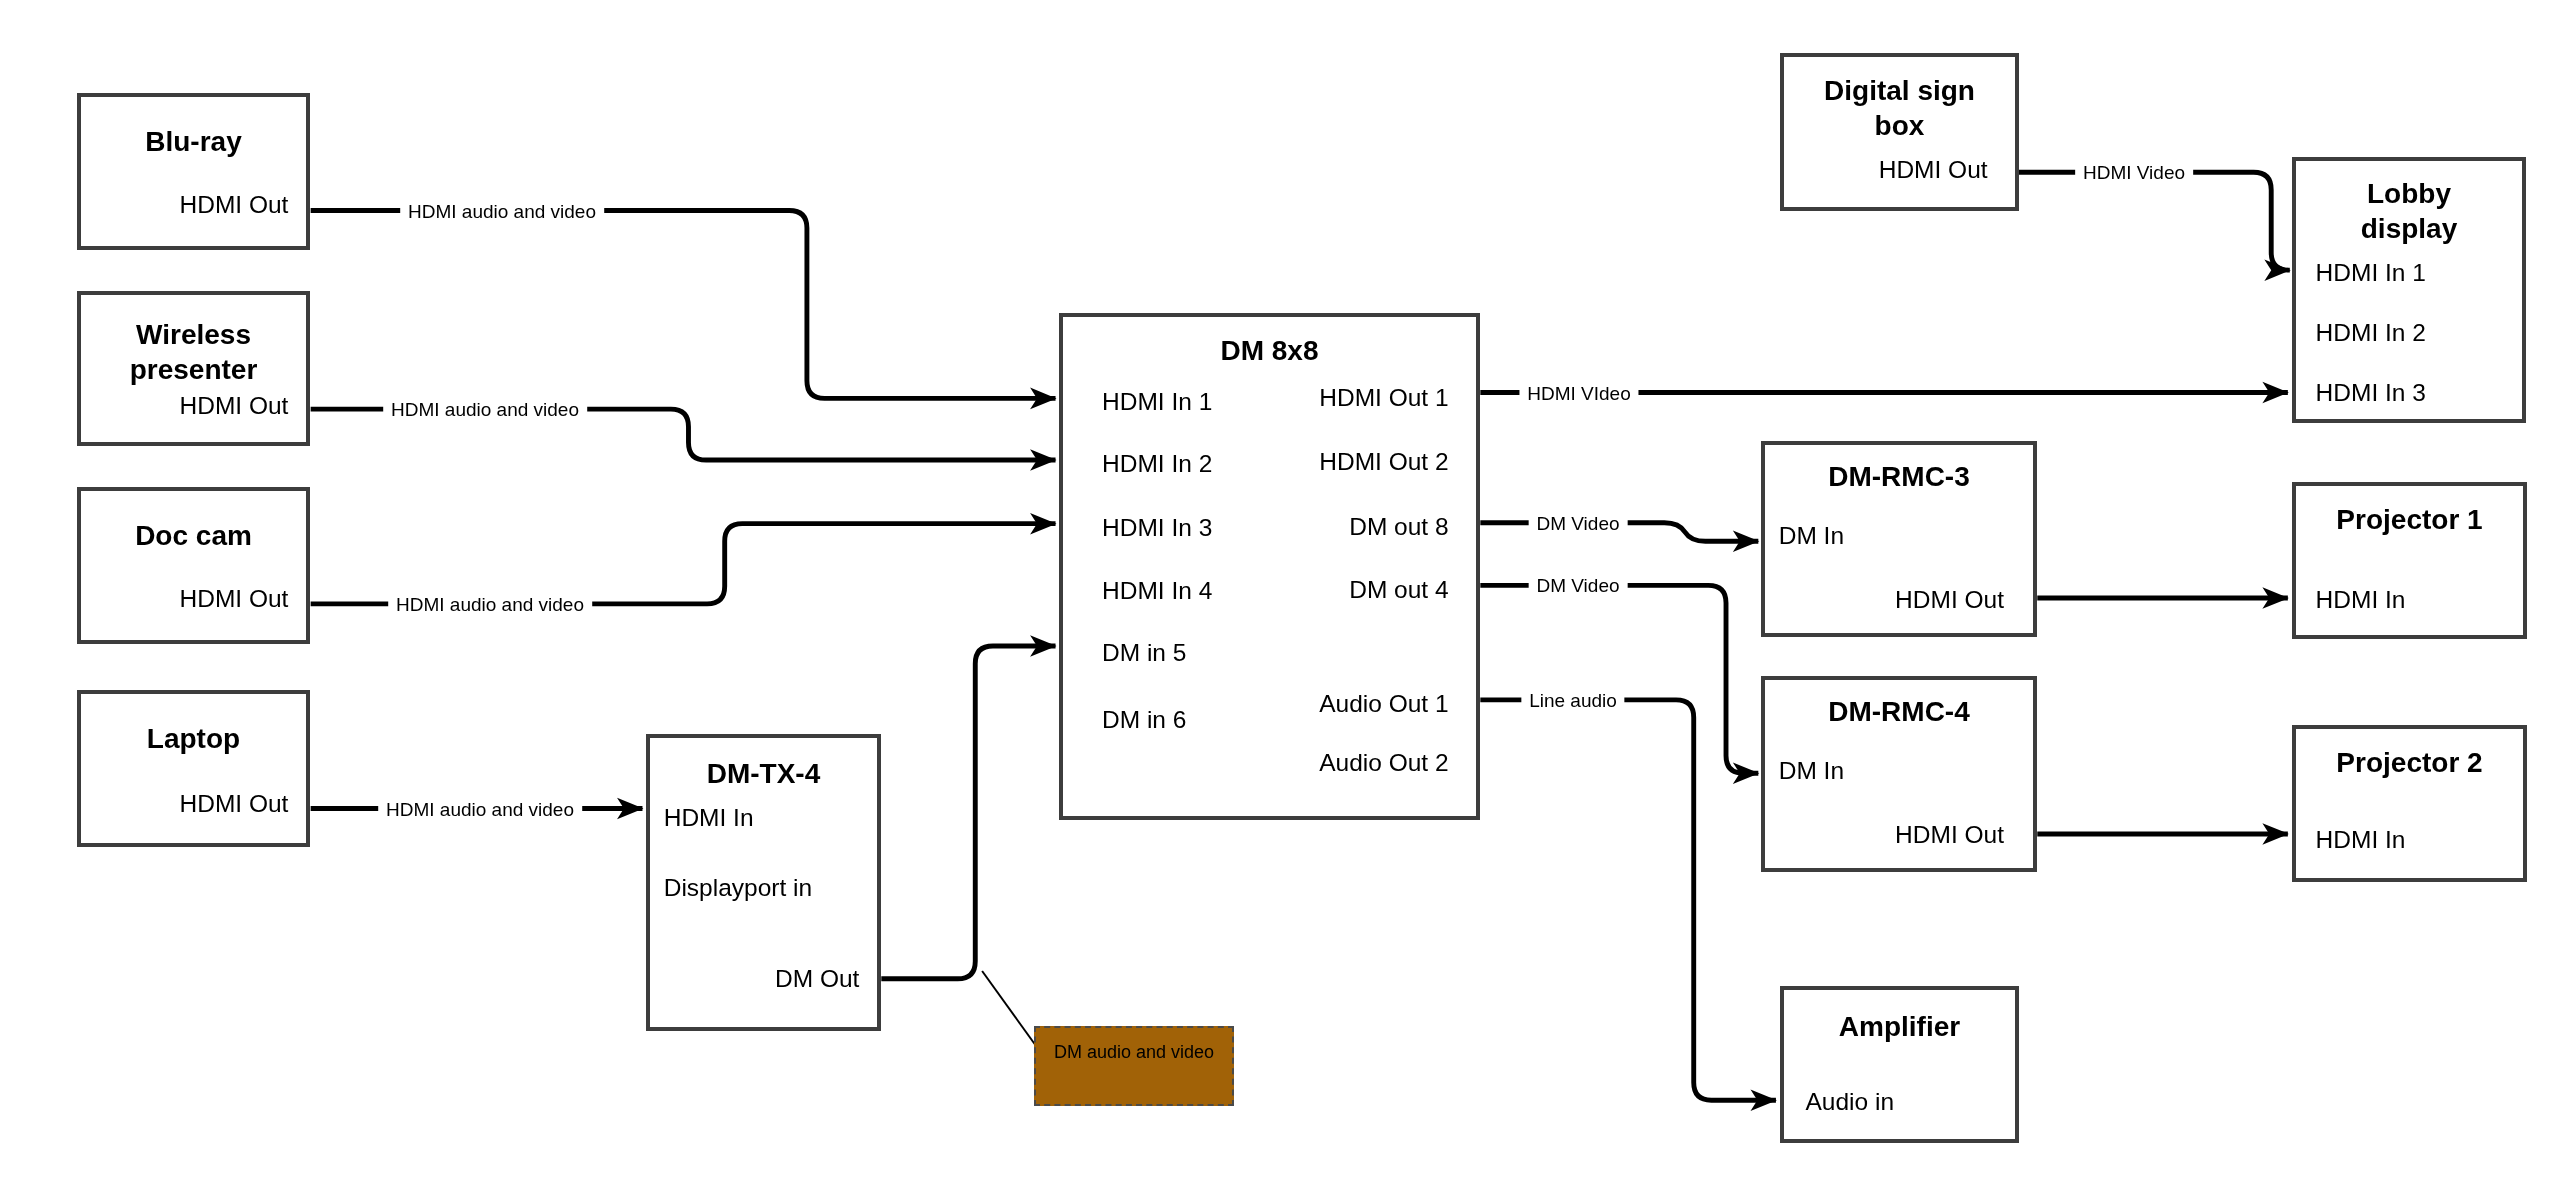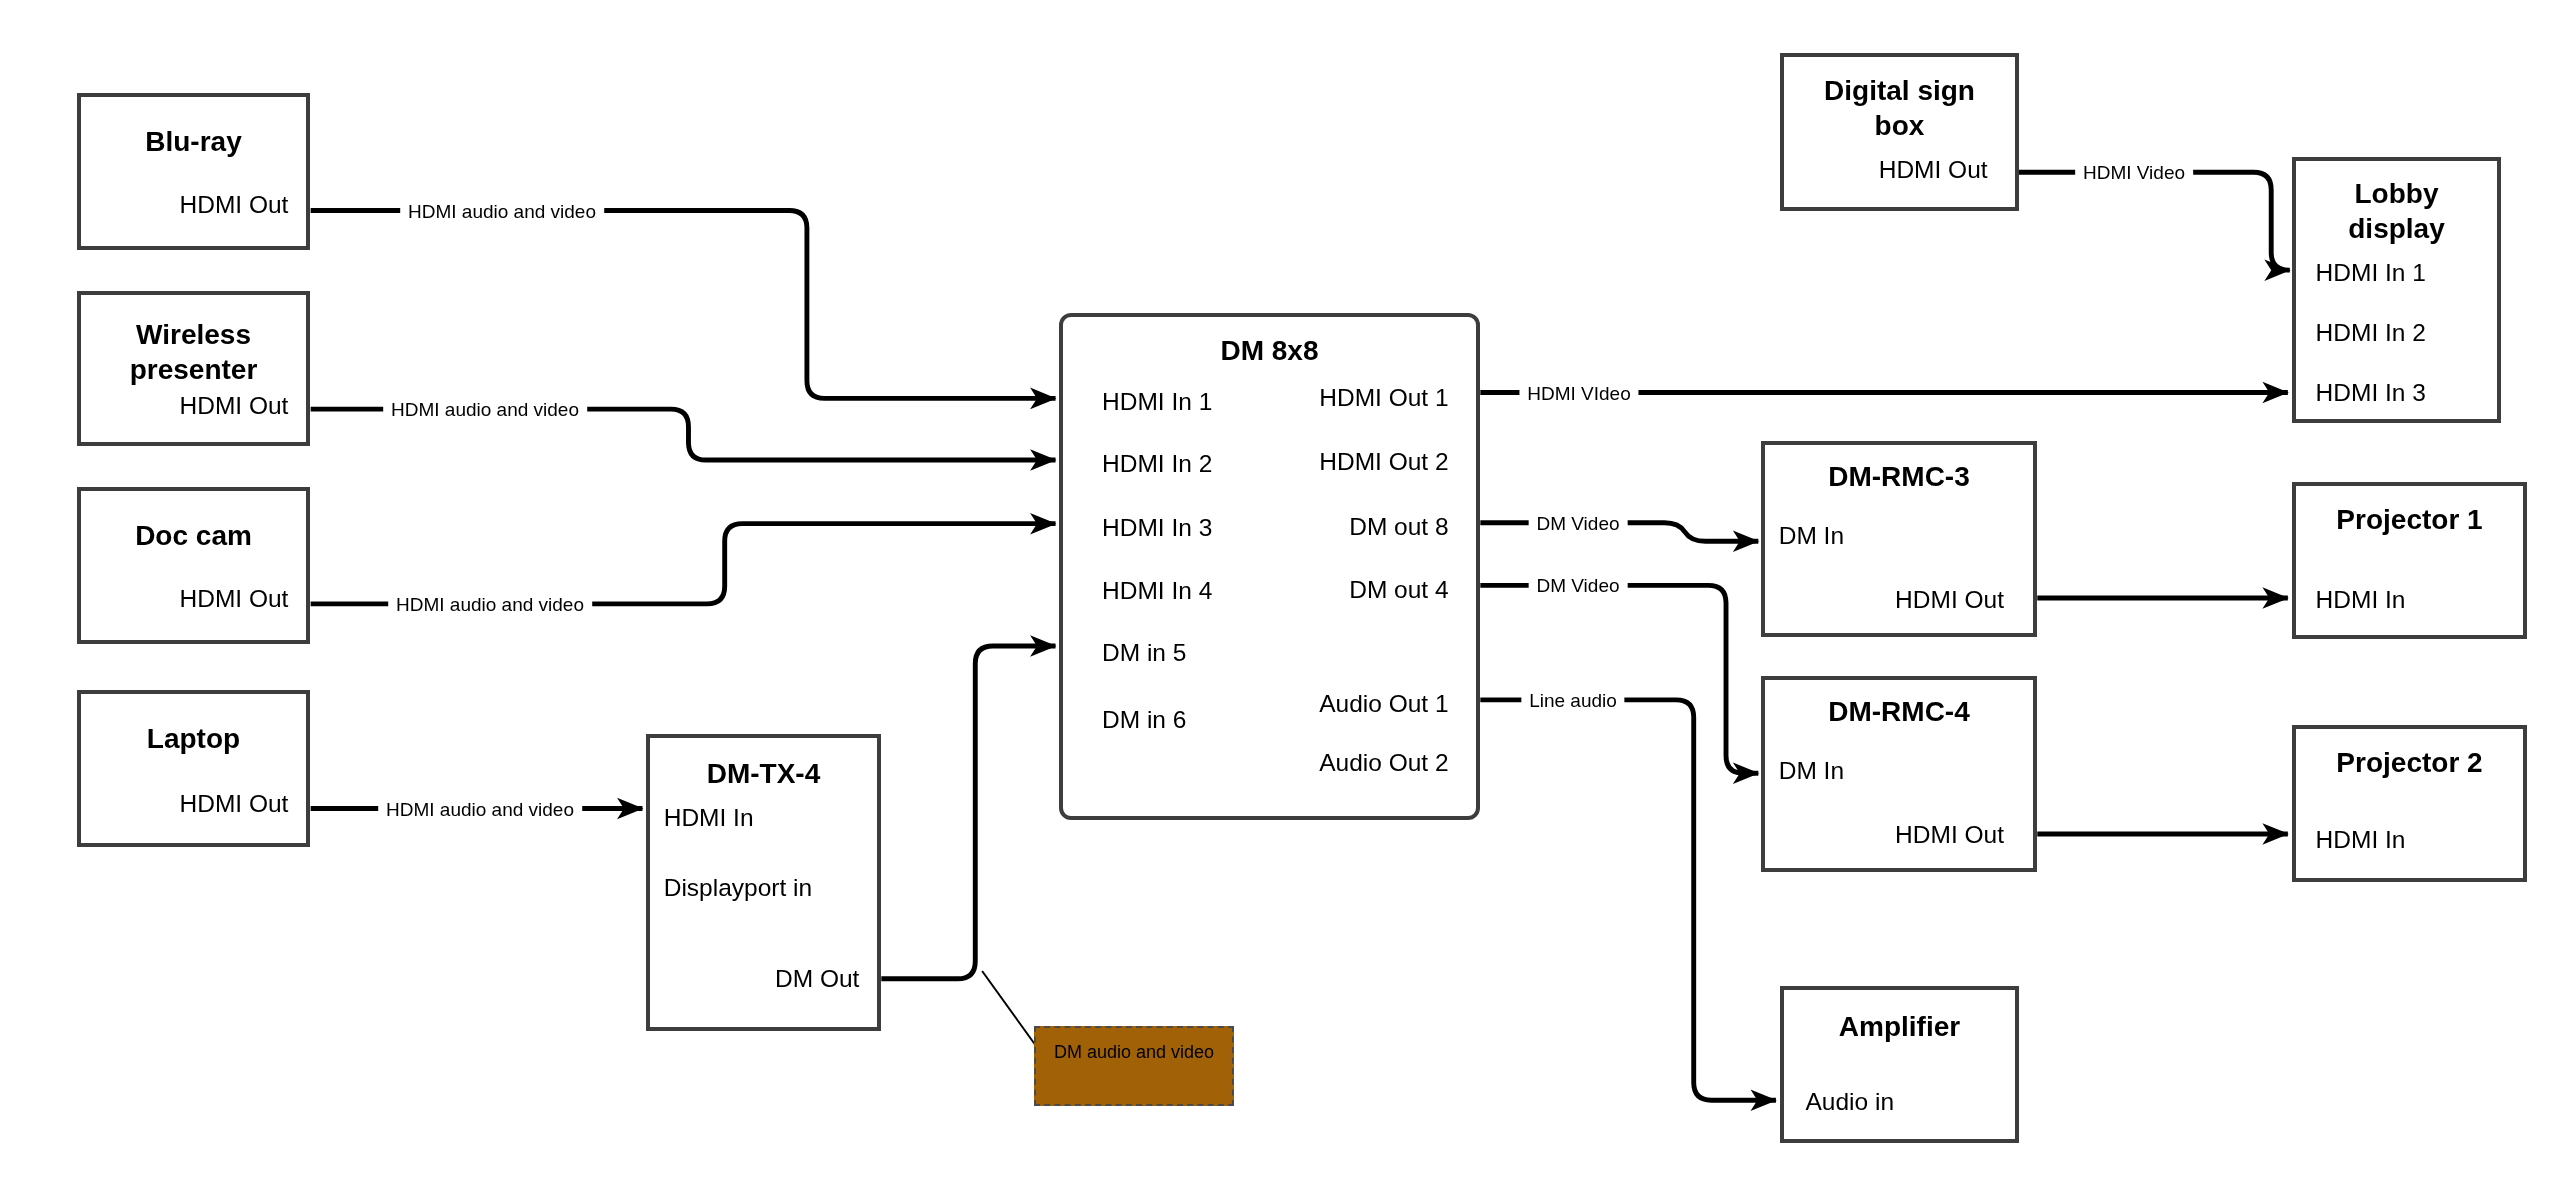--- a/index.html
+++ b/index.html
@@ -101,42 +101,42 @@
     <div class="port r" style="top:95px;right:17.6px;">HDMI Out</div>
   </div>
 
   <div class="node" style="left:646px;top:734px;width:235px;height:297px;">
     <div class="title" style="top:17.6px;">DM-TX-4</div>
     <div class="port" style="top:65px;left:13.7px;">HDMI In</div>
     <div class="port" style="top:135px;left:13.7px;">Displayport in</div>
     <div class="port r" style="top:226px;right:17.6px;">DM Out</div>
   </div>
 
-  <div class="node" style="left:1059px;top:313px;width:421px;height:507px;border-radius:12px;">
+  <div class="node" style="left:1059px;top:313px;width:421px;height:507px;">
     <div class="title" style="top:15.7px;">DM 8x8</div>
     <div class="port" style="top:70px;left:39px;">HDMI In 1</div>
     <div class="port" style="top:132px;left:39px;">HDMI In 2</div>
     <div class="port" style="top:196px;left:39px;">HDMI In 3</div>
     <div class="port" style="top:259px;left:39px;">HDMI In 4</div>
     <div class="port" style="top:321px;left:39px;">DM in 5</div>
     <div class="port" style="top:388px;left:39px;">DM in 6</div>
     <div class="port r" style="top:66px;right:27.4px;">HDMI Out 1</div>
     <div class="port r" style="top:130px;right:27.4px;">HDMI Out 2</div>
     <div class="port r" style="top:195px;right:27.4px;">DM out 8</div>
     <div class="port r" style="top:258px;right:27.4px;">DM out 4</div>
     <div class="port r" style="top:372px;right:27.4px;">Audio Out 1</div>
     <div class="port r" style="top:431px;right:27.4px;">Audio Out 2</div>
   </div>
 
   <div class="node" style="left:1780px;top:53px;width:239px;height:158px;">
     <div class="title narrow" style="top:15.7px;width:181px;">Digital sign box</div>
     <div class="port r" style="top:98px;right:27.4px;">HDMI Out</div>
   </div>
 
-  <div class="node" style="left:2292px;top:157px;width:209px;height:266px;">
+  <div class="node" style="left:2292px;top:157px;width:234px;height:266px;">
     <div class="title narrow" style="top:14.7px;width:127px;">Lobby display</div>
     <div class="port" style="top:97px;left:19.6px;">HDMI In 1</div>
     <div class="port" style="top:157px;left:19.6px;">HDMI In 2</div>
     <div class="port" style="top:217px;left:19.6px;">HDMI In 3</div>
   </div>
 
   <div class="node" style="left:1761px;top:441px;width:276px;height:196px;padding-left:36px;">
     <div class="title" style="top:13.7px;">DM-RMC-3</div>
     <div class="port" style="top:76px;left:13.7px;">DM In</div>
     <div class="port r" style="top:140px;right:29px;">HDMI Out</div>

